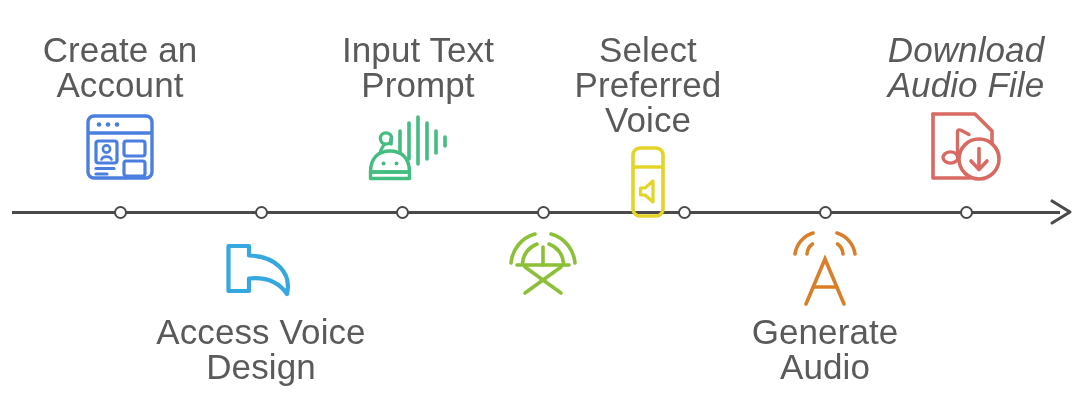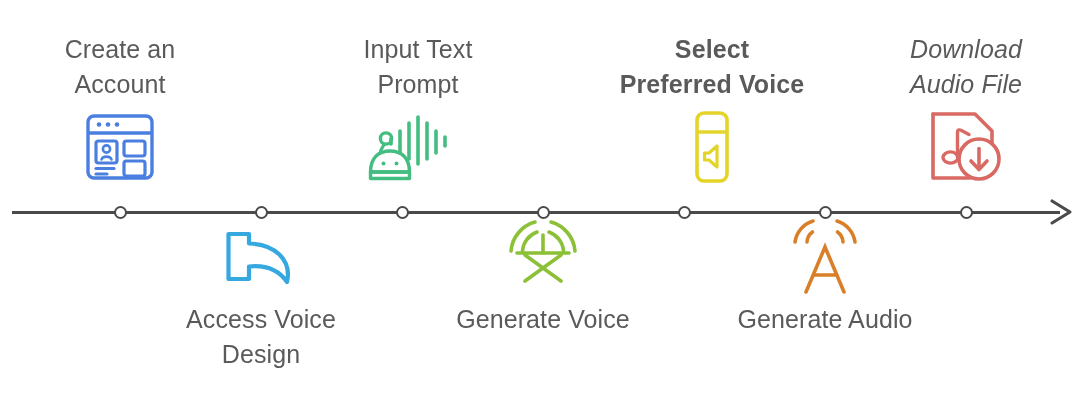--- a/index.html
+++ b/index.html
@@ -47,25 +47,25 @@
   }
 
   
   .step {
     position: absolute;
     width: 230px;
     margin-left: -115px;
     text-align: center;
   }
   .step.top  { top: 32px; }
-  .step.bot  { top: 216px; }
+  .step.bot  { top: 228px; }
 
   .step-label {
     color: #5a5a5a;
-    font-size: 25px;
+    font-size: 35px;
     line-height: 35px;
     letter-spacing: 0.1px;
     white-space: pre-line;
   }
   .step.top .step-label { margin-bottom: 6px; }
   .step.bot .step-label { margin-top: 4px; }
 
   .step-icon {
     width: 100%;
     height: 78px;
@@ -160,24 +160,23 @@
           <path d="M46 3 A33 33 0 0 1 70 32"></path>
           <path d="M17.5 32 A22 22 0 0 1 32 13"></path>
           <path d="M44 13 A22 22 0 0 1 58.5 32"></path>
           <path d="M38 16 V34"></path>
           <path d="M12 34 H64"></path>
           <path d="M20 62 L56 36"></path>
           <path d="M56 62 L20 36"></path>
         </g>
       </svg>
     </div>
-    <div class="step-label">Generate Voice</div>
-  </div>
-
-  <div class="step top" style="left:712px;font-weight:bold;">
+  </div>
+
+  <div class="step top" style="left:648px;">
     <div class="step-label">Select
 Preferred Voice</div>
     <div class="step-icon">
       <svg width="44" height="74" viewBox="0 0 44 74" fill="none">
         <rect x="7" y="3" width="30" height="68" rx="7" stroke="#e3d427" stroke-width="3.6"></rect>
         <path d="M7 22 H37" stroke="#e3d427" stroke-width="3.4"></path>
         <path d="M14.5 43 H19 L27 36 V57 L19 50 H14.5 Z" stroke="#e3d427" stroke-width="3.2" stroke-linejoin="round"></path>
       </svg>
     </div>
   </div>

